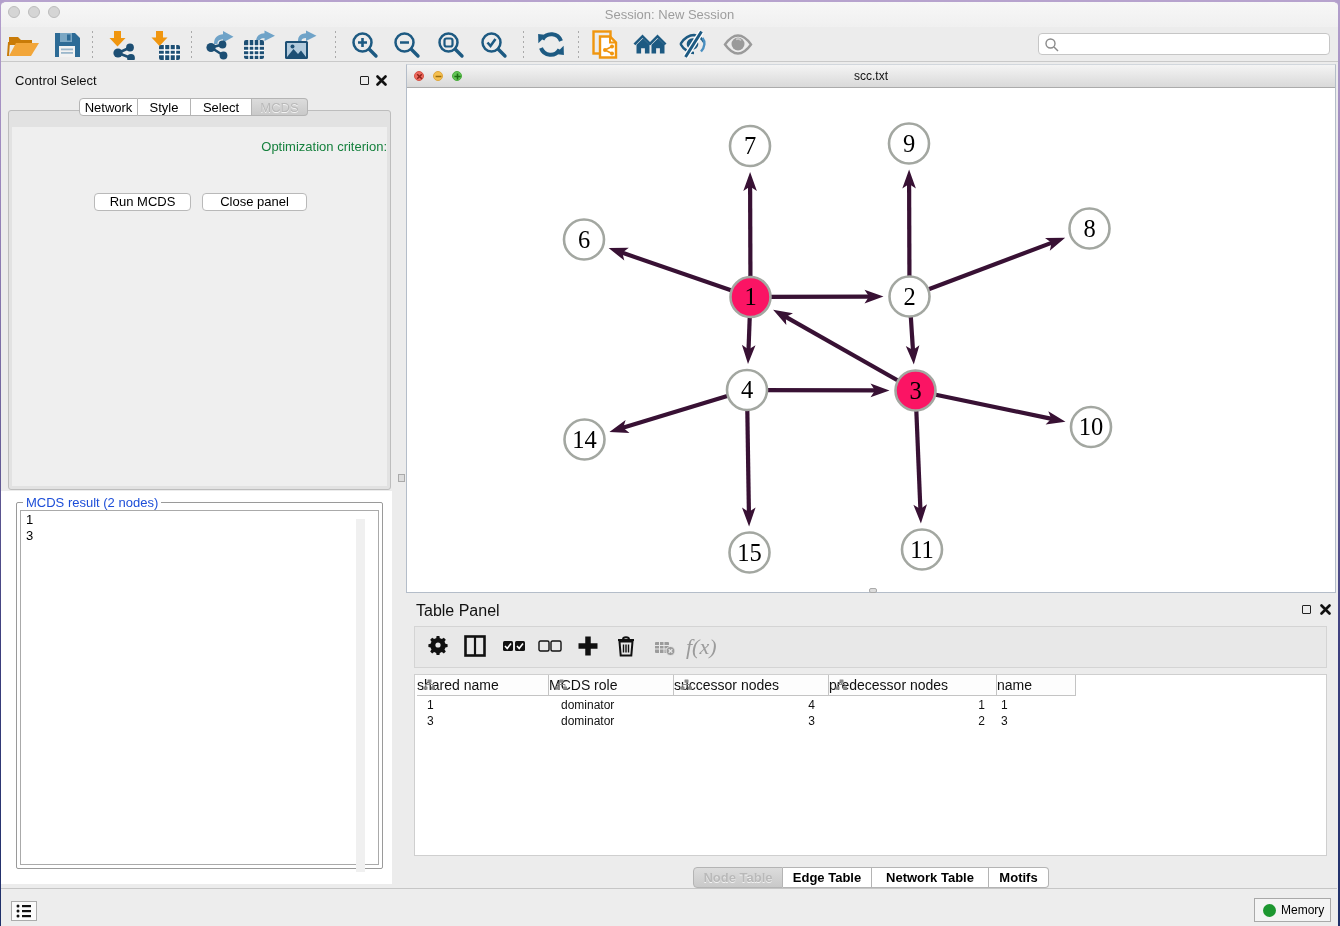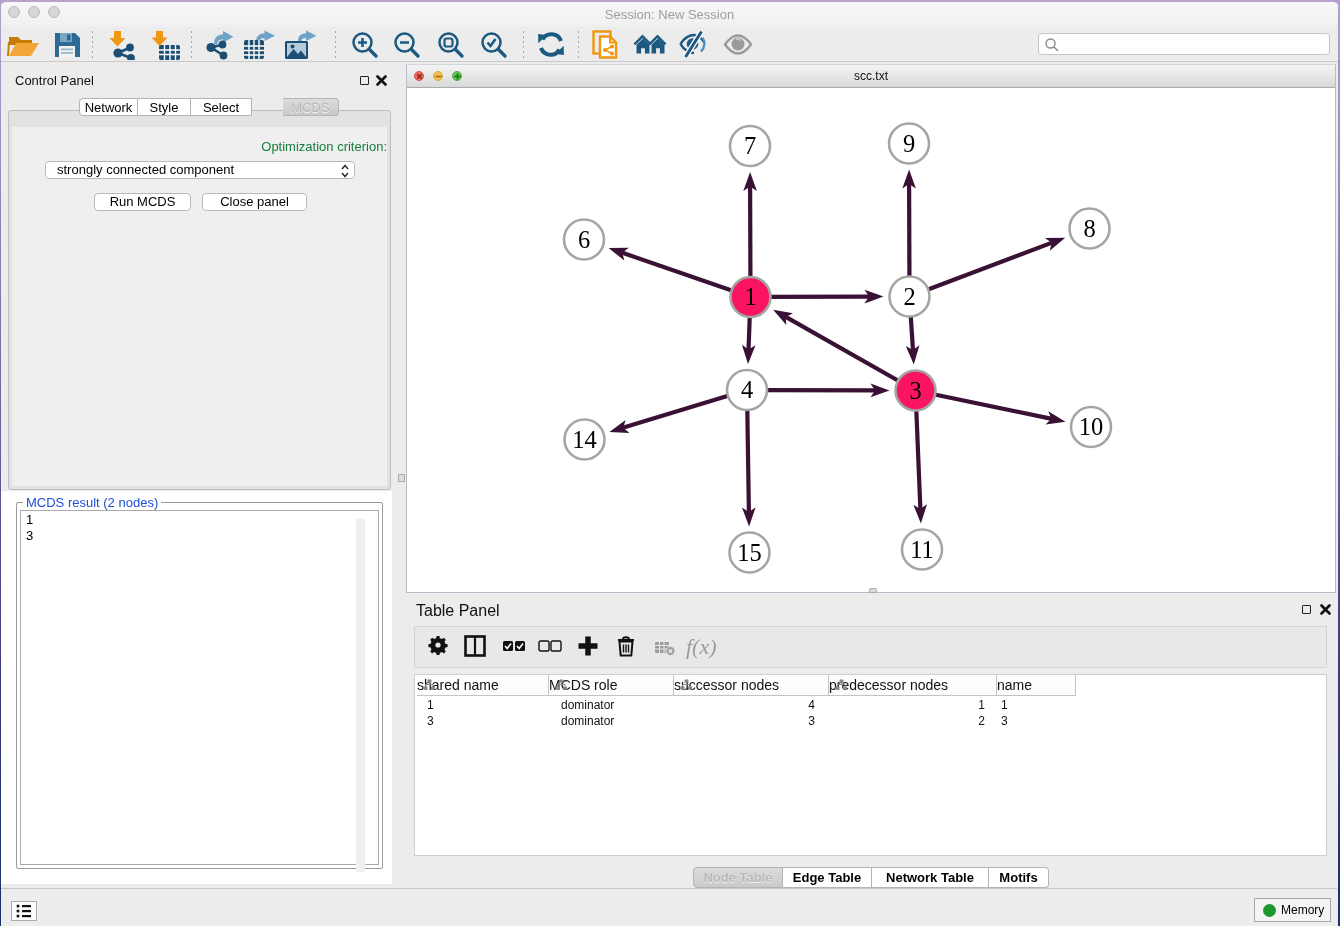--- a/index.html
+++ b/index.html
@@ -28,21 +28,21 @@
 #control { position:absolute; left:-1px; top:61px; width:392px; height:825px; background:#ececec; }
 #cp-head { position:absolute; left:15px; top:10px; font-size:13px; color:#111; }
 #cp-sq { position:absolute; left:360px; top:13px; width:9px; height:9px; border:1.5px solid #222; border-radius:1px;}
 #cp-x { position:absolute; left:376px; top:9px; }
 #cp-tabs { position:absolute; left:79px; top:35px; height:18px; display:flex; z-index:3;}
 .cptab { height:18px; font-size:13px; text-align:center; line-height:17px;
   background:#fff; border:1px solid #b4b4b4; border-left:none; color:#000; }
 .cptab.first { border-left:1px solid #b4b4b4; border-radius:4px 0 0 4px; }
 .cptab.last { border-radius:0 4px 4px 0; }
 .cptab.sel { background:linear-gradient(#dcdcdc,#c9c9c9); color:#b9b9b9;
-  text-shadow:0 1px 0 #f2f2f2;margin-left:31px; }
+  text-shadow:0 1px 0 #f2f2f2; }
 #cp-pane { position:absolute; left:8px; top:47px; width:383px; height:380px;
   background:#e2e2e2; border:1px solid #bdbdbd; border-radius:3px; }
 #cp-inner { position:absolute; left:3px; top:16px; width:375px; height:359px; background:#efefef; }
 #opt-label { position:absolute; left:0; top:12px; width:100%; text-align:right; font-size:13px; color:#15803d;}
 #dropdown { position:absolute; left:33px; top:34px; width:310px; height:18px;
   background:#fff; border:1px solid #b9b9b9; border-radius:4px; font-size:13px;
   line-height:16px; padding-left:11px; color:#000; }
 .btn { position:absolute; top:66px; height:18px; background:#fff;
   border:1px solid #b9b9b9; border-radius:4px; font-size:13px; text-align:center;
   line-height:16px; color:#000; }
@@ -212,40 +212,34 @@
     <div class="tsep" style="left:577px"></div>
     <div id="search">
         <svg width="16" height="16" viewBox="0 0 16 16" style="position:absolute;left:5px;top:3px">
           <circle cx="6.5" cy="6.5" r="4.5" fill="none" stroke="#8a8a8a" stroke-width="1.4"></circle>
           <path d="M10 10 L14 14" stroke="#8a8a8a" stroke-width="1.4"></path>
         </svg>
       </div>
   </div>
 
   <div id="control">
-    <div id="cp-head">Control Panel</div>
+    <div id="cp-head">Control Select</div>
     <div id="cp-sq"></div>
     <div id="cp-x"><svg width="11" height="11" viewBox="0 0 11 11">
           <path d="M1.5 1.5 L9.5 9.5 M9.5 1.5 L1.5 9.5" stroke="#111" stroke-width="2.6" stroke-linecap="round"></path>
         </svg></div>
     <div id="cp-tabs">
       <div class="cptab first" style="width:59px">Network</div>
       <div class="cptab" style="width:53px">Style</div>
       <div class="cptab" style="width:61px">Select</div>
       <div class="cptab last sel" style="width:56px">MCDS</div>
     </div>
     <div id="cp-pane">
       <div id="cp-inner">
         <div id="opt-label">Optimization criterion:</div>
-        <div id="dropdown">strongly connected component
-          <svg width="10" height="14" viewBox="0 0 10 14" style="position:absolute;right:4px;top:2px">
-            <path d="M2 5 L5 1.5 L8 5" fill="none" stroke="#333" stroke-width="1.6"></path>
-            <path d="M2 9 L5 12.5 L8 9" fill="none" stroke="#333" stroke-width="1.6"></path>
-          </svg>
-        </div>
         <div class="btn" style="left:82px;width:97px">Run MCDS</div>
         <div class="btn" style="left:190px;width:105px">Close panel</div>
       </div>
     </div>
     <div id="white-res">
       <div id="fieldset">
         <div id="fs-legend">MCDS result (2 nodes)</div>
         <div id="fs-inner">1<br>3<div id="fs-scroll"></div></div>
       </div>
     </div>

